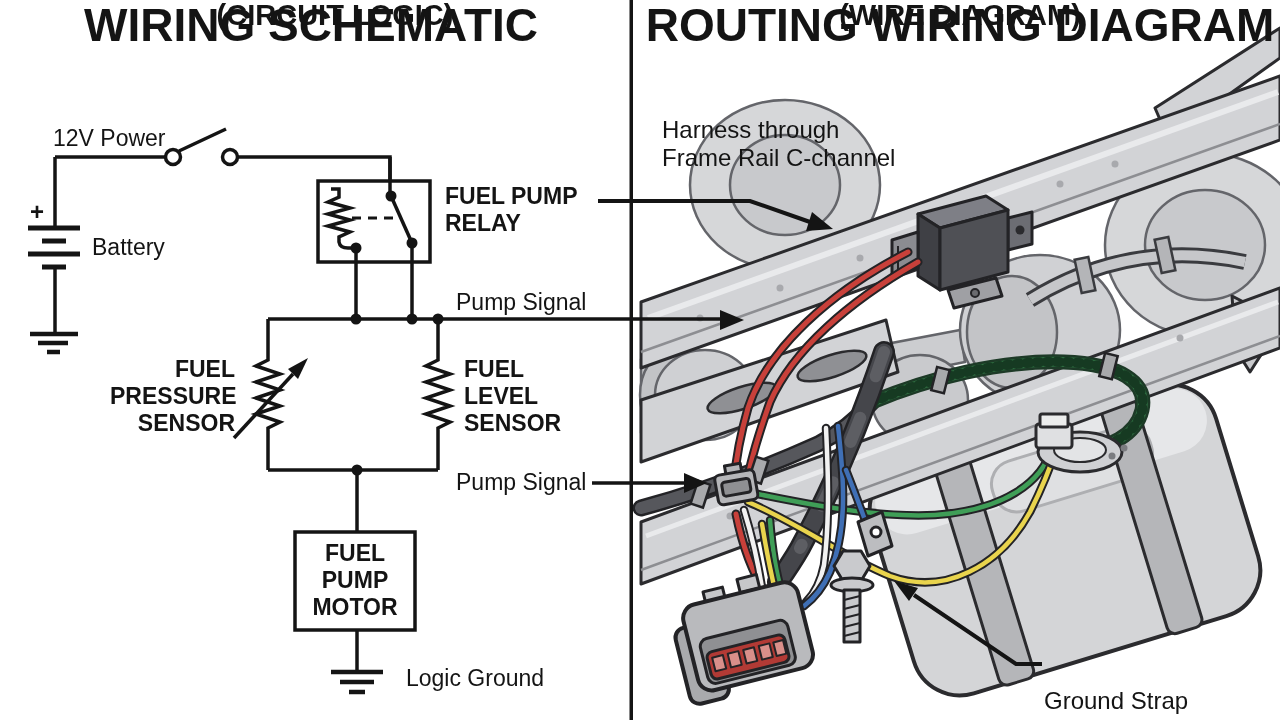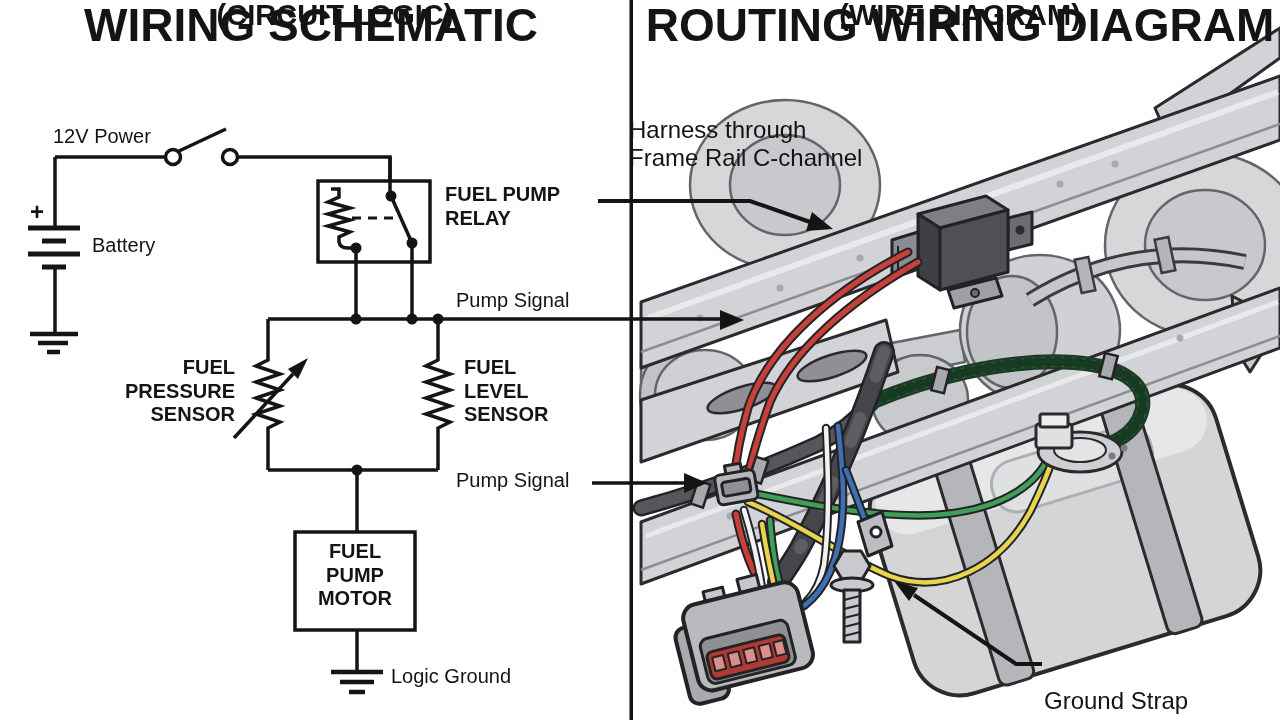--- a/index.html
+++ b/index.html
@@ -5,21 +5,21 @@
   html,body{margin:0;padding:0;}
   body{
     width:1280px;height:720px;position:relative;overflow:hidden;
     background:#ffffff;
     font-family:"Liberation Sans","DejaVu Sans",sans-serif;
     color:#141414;
   }
   .abs{position:absolute;}
   .title{font-weight:bold;font-size:46px;letter-spacing:0px;text-align:center;line-height:1.1;}
   .subtitle{font-weight:bold;font-size:29px;text-align:center;line-height:1.1;}
-  .lbl{font-size:20px;white-space:pre-line;line-height:1.18;}
+  .lbl{font-size:23px;white-space:pre-line;line-height:1.18;}
   .lbl.bold{font-weight:bold;}
   .lbl.right{text-align:right;}
   .lbl.center{text-align:center;}
   svg{position:absolute;left:0;top:0;}
 </style>
 </head>
 <body>
 
 <svg width="1280" height="720" viewBox="0 0 1280 720">
 
@@ -260,18 +260,18 @@
 <div class="abs lbl bold right" style="left:110px;top:356px;width:125px;">FUEL
 PRESSURE
 SENSOR</div>
 <div class="abs lbl bold" style="left:464px;top:356px;">FUEL
 LEVEL
 SENSOR</div>
 <div class="abs lbl" style="left:456px;top:469px;">Pump Signal</div>
 <div class="abs lbl bold center" style="left:295px;top:540px;width:120px;">FUEL
 PUMP
 MOTOR</div>
-<div class="abs lbl" style="left:391px;top:665px;">Logic Ground</div>
-
-<div class="abs lbl" style="left:629px;top:116px;font-size:24px;">Harness through
+<div class="abs lbl" style="left:406px;top:665px;">Logic Ground</div>
+
+<div class="abs lbl" style="left:662px;top:116px;font-size:24px;">Harness through
 Frame Rail C-channel</div>
 <div class="abs lbl" style="left:1044px;top:642px;font-size:24px;margin-top:45px;">Ground Strap
 to Frame Bolt</div>
 
 </body></html>

